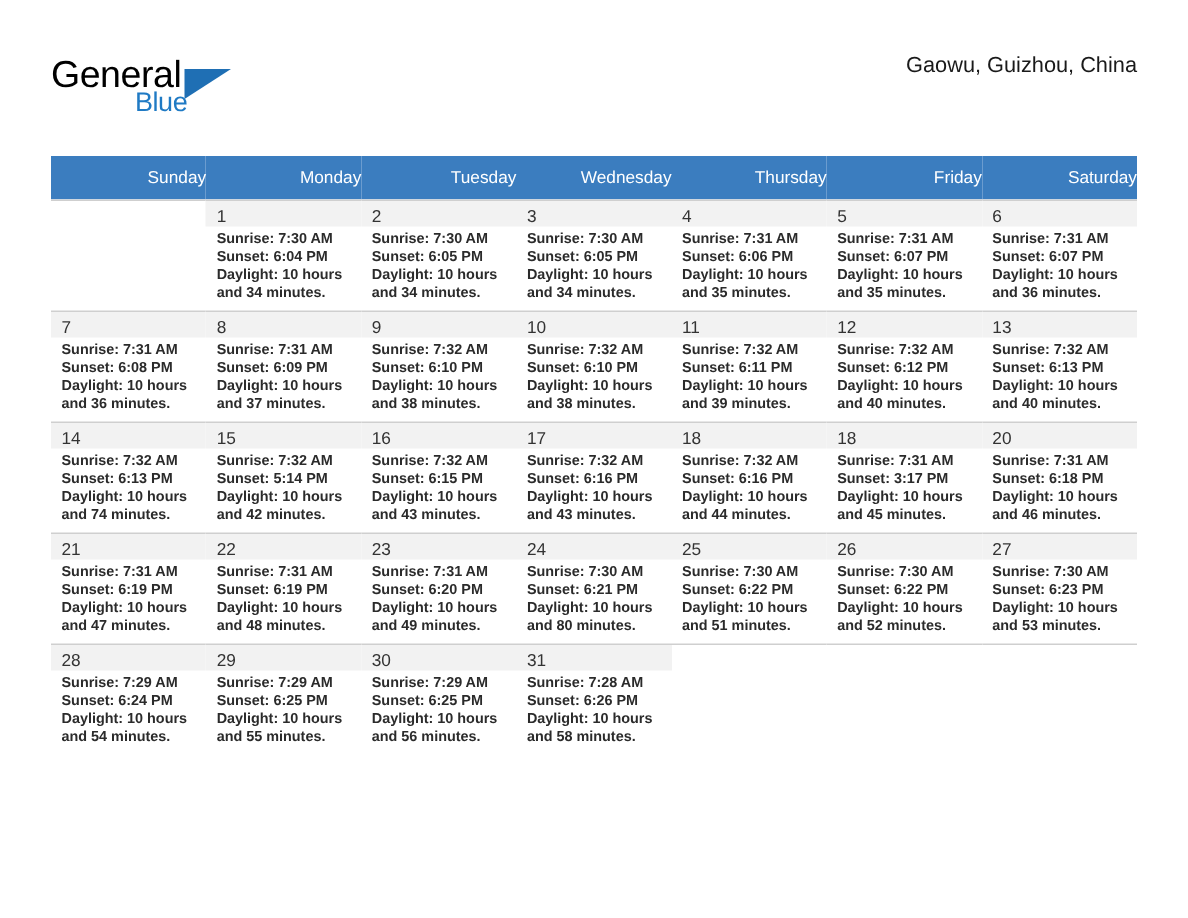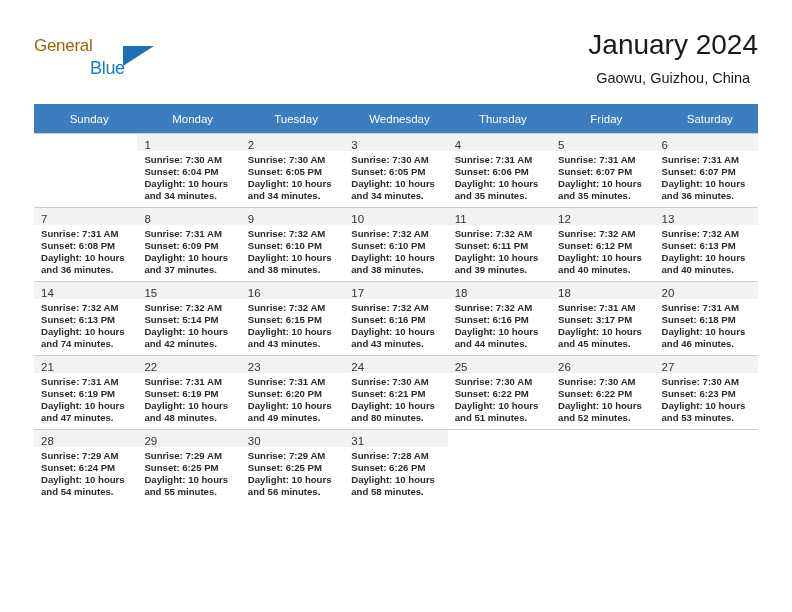--- a/index.html
+++ b/index.html
@@ -33,23 +33,23 @@
     position: absolute;
     left: 0;
     top: 8px;
     width: 230px;
     height: 56px;
   }
   .brand-general {
     position: absolute;
     left: 0;
     top: 0;
-    font-size: 17px;
+    font-size: 25px;
     letter-spacing: -0.3px;
-    color: #a16207;
+    color: #000000;
     font-family: "Liberation Sans", sans-serif;
   }
   .brand-blue {
     position: absolute;
     left: 56px;
     top: 22px;
     font-size: 18px;
     letter-spacing: -0.3px;
     color: #1f7ac4;
     font-family: "Liberation Sans", sans-serif;
@@ -92,21 +92,21 @@
     top: 104px;
     width: 724px;
     border-collapse: collapse;
     table-layout: fixed;
   }
   .calendar th {
     background: #3b7dbf;
     color: #ffffff;
     font-size: 11.5px;
     font-weight: normal;
-    text-align: center;
+    text-align: right;
     padding: 5px 0 5px 7px;
     height: 19px;
     border: none;
   }
   .calendar td {
     width: 103.4px;
     height: 74px;
     vertical-align: top;
     padding: 0;
     border: none;
@@ -153,21 +153,20 @@
 
   <div class="header">
 
     <div class="brand">
       <span class="brand-general">General</span>
       <span class="brand-triangle"></span>
       <span class="brand-blue">Blue</span>
     </div>
 
     <div class="title-block">
-      <div class="cal-title">January 2024</div>
       <div class="cal-subtitle">Gaowu, Guizhou, China</div>
     </div>
 
   </div>
 
   <table class="calendar">
     <thead>
       <tr>
         <th>Sunday</th>
         <th>Monday</th>

